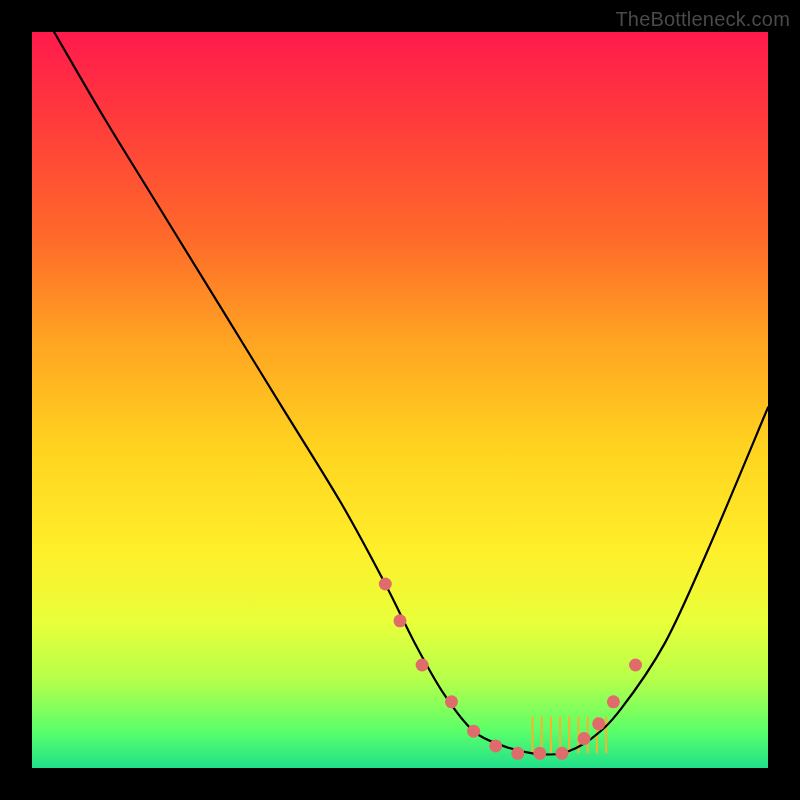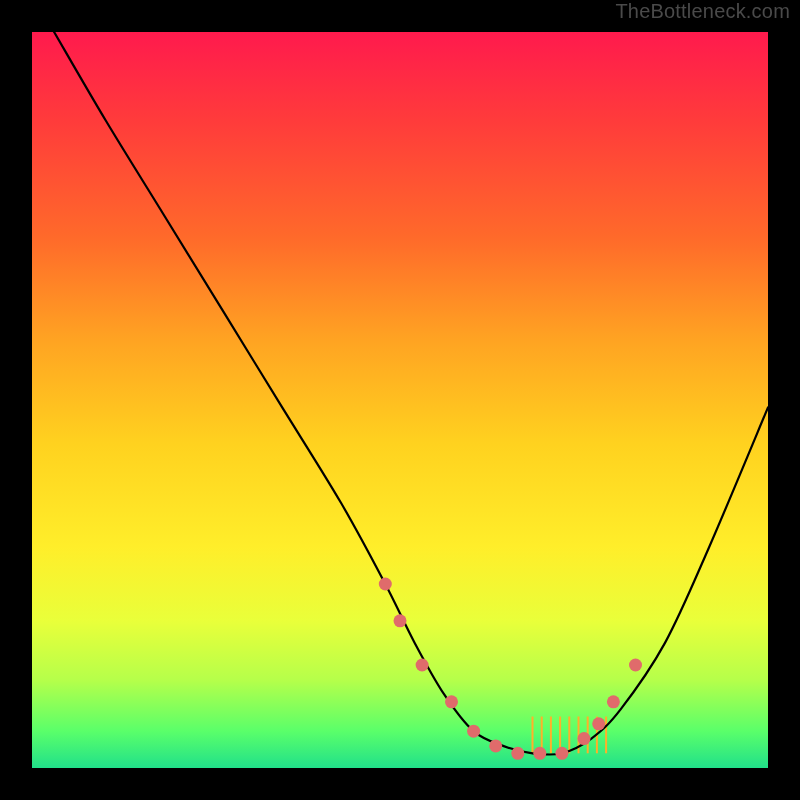--- a/index.html
+++ b/index.html
@@ -35,21 +35,21 @@
       #ffd21f 56%,
       #ffee2a 70%,
       #e9ff3a 80%,
       #b6ff4a 88%,
       #5aff6a 95%,
       #21e08a 100%
     );
   }
   .watermark {
     position: absolute;
-    top: 0;
+    top: 8px;
     right: 10px;
     color: #4a4a4a;
     font-size: 20px;
     font-weight: 500;
     letter-spacing: 0.2px;
     user-select: none;
   }
   svg.curve {
     position: absolute;
     top: 0;

